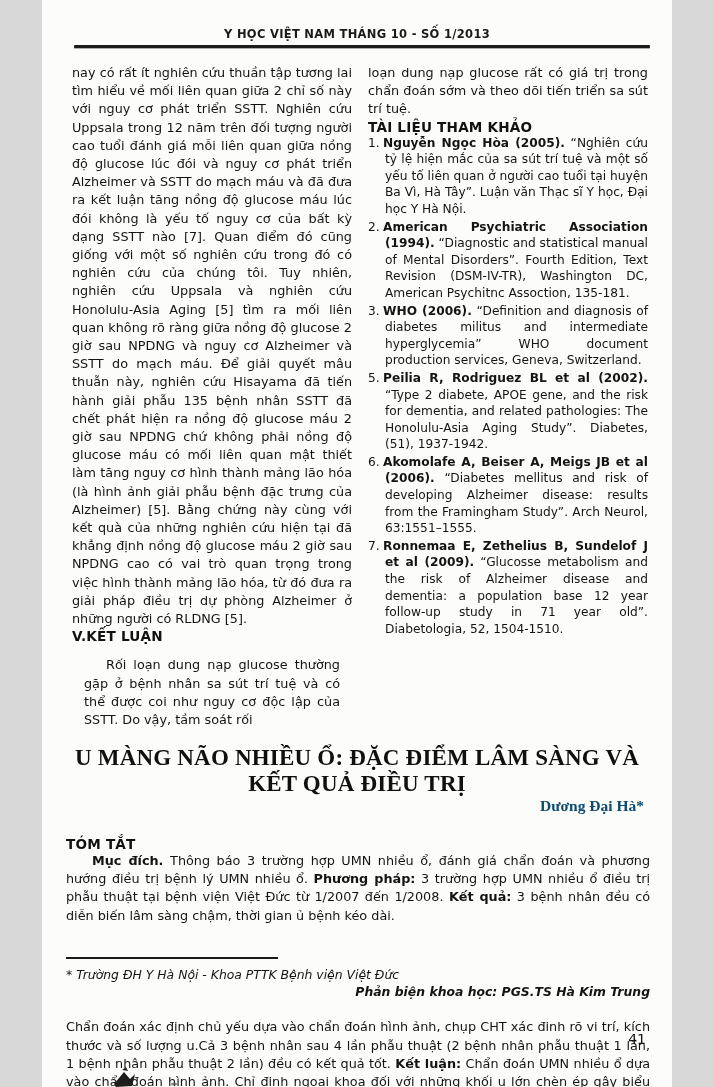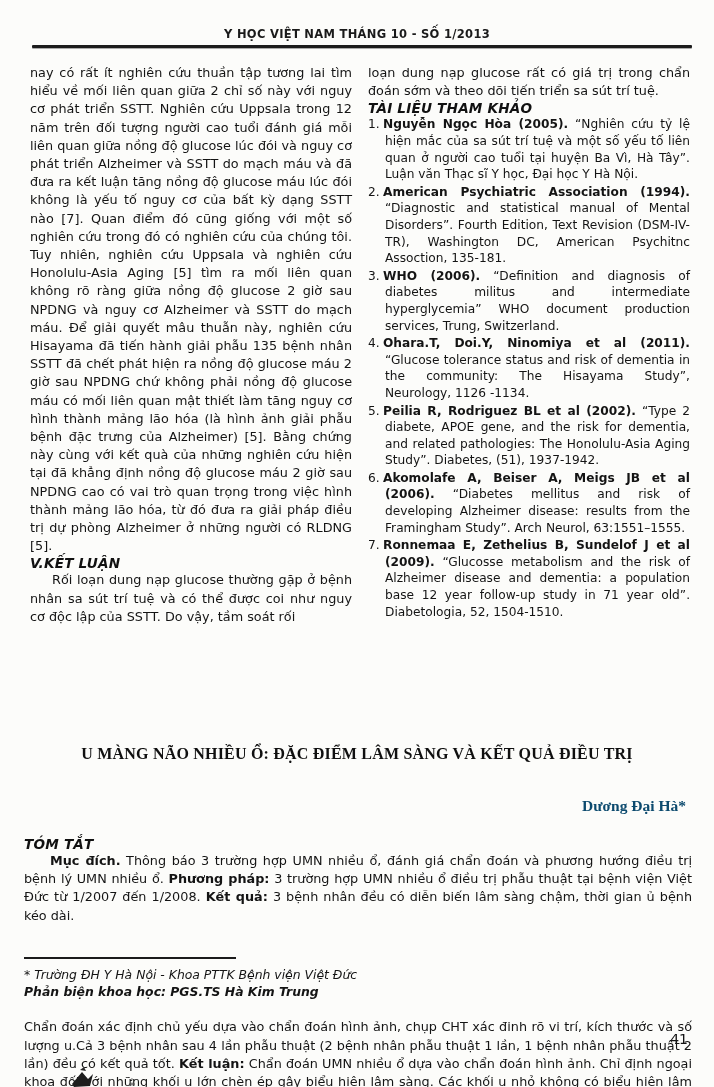--- a/index.html
+++ b/index.html
@@ -1,18 +1,18 @@
 <!DOCTYPE html>
 <html><head>
 <meta charset="utf-8">
 <style>
   html,body{margin:0;padding:0;background:#d8d8d8;}
   .page{
     position:relative;
-    width:714px;height:1087px;
+    width:630px;height:1087px;
     background:#fcfcfa;
     color:#161616;
     font-family:"DejaVu Sans",sans-serif;
     overflow:hidden;
     margin:0 auto;
   }
   
   .journal-header{
     position:absolute;top:27px;left:0;right:0;
     text-align:center;
@@ -29,80 +29,78 @@
   .col{flex:1 1 0;min-width:0;}
   .sec1{top:64px;}
   .body-text{
     font-size:12.8px;line-height:18.2px;text-align:justify;
     color:#141414;
   }
   .ref-text{font-size:12.2px;line-height:16.6px;}
   h3.run-head{
     font-size:13.6px;font-weight:bold;margin:0;color:#111;
     letter-spacing:.2px;
-    font-style:italic;
   }
   .concl-head{margin-top:11px;}
   .concl-para{text-indent:22px;margin-top:2px;}
   .refs-head{margin-top:22px;margin-bottom:4px;font-size:14px;}
   .ref{
     padding-left:17px;text-indent:-17px;
     text-align:justify;margin-bottom:1px;
   }
   .ref .num{display:inline-block;width:15px;text-indent:0;}
   .ref .auth{font-weight:bold;}
   
   .title2{
     position:absolute;top:745px;left:20px;right:20px;
     text-align:center;
     font-family:"Liberation Serif",serif;
-    font-weight:bold;font-size:16px;color:#101010;
+    font-weight:bold;font-size:23px;color:#101010;
     letter-spacing:.2px;
   }
   .author2{
     position:absolute;top:797px;right:28px;
     font-family:"Liberation Serif",serif;
     font-weight:bold;font-size:15.5px;color:#0c4a6e;
   }
   .sec2{top:836px;left:24px;right:22px;gap:18px;flex-direction:column;}
   .abstract-head{margin-top:3px;margin-bottom:4px;}
   .abstract-para{text-indent:26px;}
   .bi{font-weight:bold;}
   .footnote{margin-top:32px;}
   .footnote-rule{width:212px;height:2.5px;background:#1b1b1b;margin-bottom:7px;}
   .fn-line{font-size:12.4px;line-height:17px;font-style:italic;color:#141414;}
-  .fn-line.bold{font-weight:bold;}
+  .fn-line.bold{font-weight:bold;text-align:right;}
   .page-number{
     position:absolute;top:1031px;right:26px;
     font-size:14px;color:#141414;
   }
   .ink-mark{position:absolute;left:66px;top:1064px;}
 </style>
 </head>
 <body>
 
 <div class="page">
 
   <div class="journal-header">Y HỌC VIỆT NAM THÁNG 10 - SỐ 1/2013</div>
   <div class="header-rule"></div>
 
   <div class="cols sec1">
     <div class="col">
       <p class="body-text" style="margin:0">nay  có rất ít nghiên cứu thuần tập tương lai tìm hiểu về mối liên quan giữa 2 chỉ số này với nguy cơ phát triển SSTT. Nghiên cứu Uppsala trong 12 năm trên đối tượng người cao tuổi đánh giá mỗi liên quan giữa nồng độ glucose lúc đói và nguy cơ phát triển Alzheimer và SSTT do mạch máu và đã đưa ra kết luận tăng nồng độ glucose máu lúc đói không là yếu tố nguy cơ của bất kỳ dạng SSTT nào [7]. Quan điểm đó cũng giống với một số nghiên cứu trong đó có nghiên cứu của chúng tôi. Tuy nhiên, nghiên cứu Uppsala và nghiên cứu Honolulu-Asia Aging [5] tìm ra mối liên quan không rõ ràng giữa nồng độ glucose 2 giờ sau NPDNG và nguy cơ Alzheimer và SSTT do mạch máu. Để giải quyết mâu thuẫn này, nghiên cứu Hisayama đã tiến hành giải phẫu 135 bệnh nhân SSTT đã chết phát hiện ra nồng độ glucose máu 2 giờ sau NPDNG chứ không phải nồng độ glucose máu có mối liên quan mật thiết làm tăng nguy cơ hình thành mảng lão hóa (là hình ảnh giải phẫu bệnh đặc trưng của Alzheimer) [5]. Bằng chứng này cùng với kết quà của những nghiên cứu hiện tại đã khẳng định nồng độ glucose máu 2 giờ sau NPDNG cao có vai trò quan trọng trong việc hình thành mảng lão hóa, từ đó đưa ra giải pháp điều trị dự phòng Alzheimer ở những người có RLDNG [5].</p>
       <h3 class="run-head concl-head">V.KẾT LUẬN</h3>
-      <p class="body-text concl-para" style="margin:0">Rối loạn dung nạp glucose thường gặp ở bệnh nhân sa sút trí tuệ và có thể được coi như nguy cơ độc lập của SSTT. Do vậy, tầm soát rối</p>
+      <p class="body-text concl-para" style="margin:12px">Rối loạn dung nạp glucose thường gặp ở bệnh nhân sa sút trí tuệ và có thể được coi như nguy cơ độc lập của SSTT. Do vậy, tầm soát rối</p>
     </div>
     <div class="col">
       <p class="body-text" style="margin:0">loạn dung nạp glucose rất có giá trị trong chẩn đoán sớm và theo dõi tiến triển sa sút trí tuệ.</p>
       <h3 class="run-head refs-head">TÀI LIỆU THAM KHẢO</h3>
       <div class="body-text ref-text">
         <div class="ref"><span class="num">1.</span><span class="auth">Nguyễn Ngọc Hòa (2005).</span><span> “Nghiên cứu tỷ lệ hiện mắc của sa sút trí tuệ và một số yếu tố liên quan ở người cao tuổi tại huyện Ba Vì, Hà Tây”. Luận văn Thạc sĩ Y học, Đại học Y Hà Nội.</span></div>
         <div class="ref"><span class="num">2.</span><span class="auth">American Psychiatric Association (1994).</span><span> “Diagnostic and statistical manual of Mental Disorders”. Fourth Edition, Text Revision (DSM-IV-TR), Washington DC, American Psychitnc Assoction, 135-181.</span></div>
-        <div class="ref"><span class="num">3.</span><span class="auth">WHO (2006).</span><span> “Definition and diagnosis of diabetes militus and intermediate hyperglycemia” WHO document production services, Trung, Switzerland.</span></div>
-        <div class="ref"><span class="num">4.</span><span class="auth">Ohara.T, Doi.Y, Ninomiya et al (2011).</span><span> “Glucose tolerance status and risk of dementia in the community:  The Hisayama Study”, Neurology, 1126 -1134.</span></div>
+        <div class="ref"><span class="num">3.</span><span class="auth">WHO (2006).</span><span> “Definition and diagnosis of diabetes militus and intermediate hyperglycemia” WHO document production services, Geneva, Switzerland.</span></div>
         <div class="ref"><span class="num">5.</span><span class="auth">Peilia R, Rodriguez BL et al (2002).</span><span> “Type 2 diabete, APOE gene, and the risk for dementia, and related pathologies: The Honolulu-Asia Aging Study”. Diabetes, (51), 1937-1942.</span></div>
         <div class="ref"><span class="num">6.</span><span class="auth">Akomolafe A, Beiser A, Meigs JB et al (2006).</span><span> “Diabetes mellitus and risk of developing Alzheimer disease: results from the Framingham Study”. Arch Neurol, 63:1551–1555.</span></div>
         <div class="ref"><span class="num">7.</span><span class="auth">Ronnemaa E, Zethelius B, Sundelof J et al (2009).</span><span> “Glucosse metabolism and the risk of Alzheimer disease and dementia: a population base 12 year follow-up study in 71 year old”. Diabetologia, 52, 1504-1510.</span></div>
       </div>
     </div>
   </div>
 
   <div class="title2">U MÀNG NÃO NHIỀU Ổ: ĐẶC ĐIỂM LÂM SÀNG VÀ KẾT QUẢ ĐIỀU TRỊ</div>
   <div class="author2">Dương Đại Hà*</div>
 

